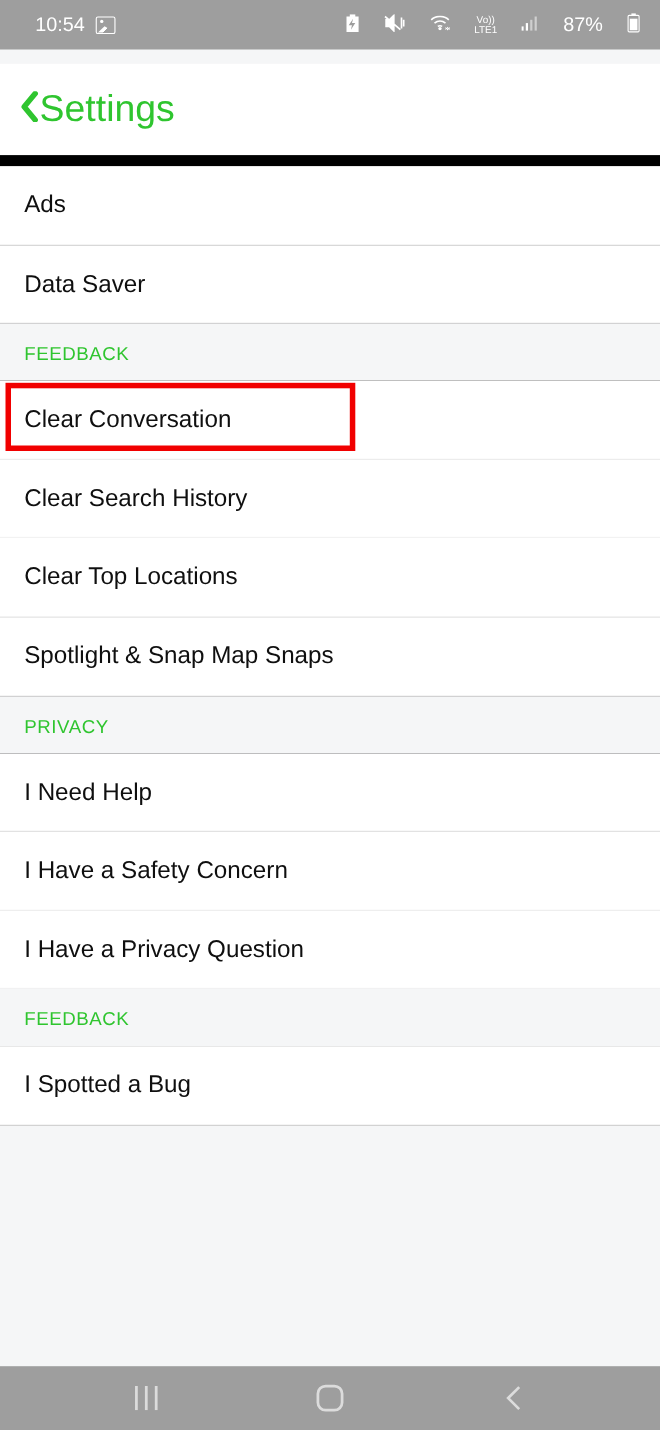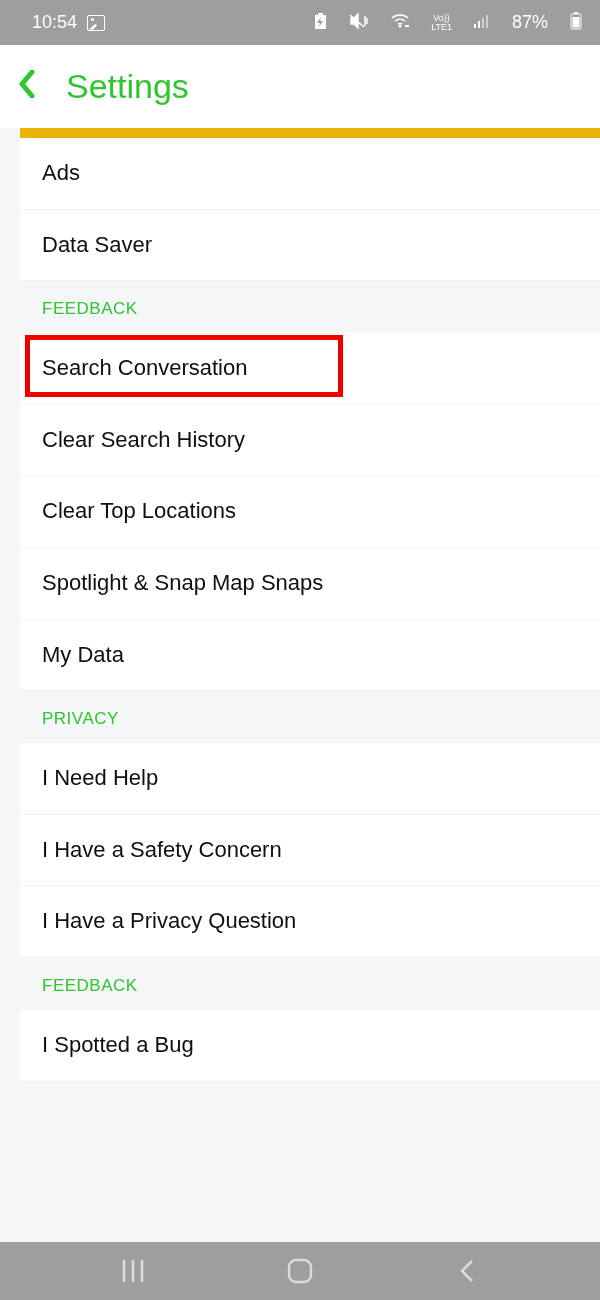--- a/index.html
+++ b/index.html
@@ -39,37 +39,37 @@
     .status-battery {
       font-size: 18px;
       font-weight: 500;
       text-align: center;
     }
     .header {
       background: #fff;
       display: flex;
       align-items: center;
       padding: 22px 20px 22px 18px;
-      gap: 30px;
+      gap: 0;
+      margin-top: 13px;
     }
     .back-chevron {
       color: #2fc52f;
       font-size: 30px;
       font-weight: 700;
       line-height: 1;
     }
     .header-title {
       color: #2fc52f;
       font-size: 34px;
       font-weight: 400;
     }
     .content {
       padding-top: 10px;
-      background: #eab308;
-      margin-left: 20px;
+      background: #000000;
     }
     .section-header {
       padding: 18px 22px 14px 22px;
       color: #2fc52f;
       font-size: 17px;
       font-weight: 500;
       letter-spacing: 0.5px;
       background: #f5f6f7;
     }
     .list-item {
@@ -198,25 +198,24 @@
         <path d="M14 2L4 14l10 12" stroke="#2fc52f" stroke-width="5" fill="none" stroke-linecap="round" stroke-linejoin="round"></path>
       </svg>
   </span>
   <span class="header-title">Settings</span>
 </div>
 
 <div class="content" id="content">
     <div class="list-item"><span>Ads</span></div>
     <div class="list-item"><span>Data Saver</span></div>
     <div class="section-header">FEEDBACK</div>
-    <div class="list-item highlighted"><span>Search Conversation</span><div class="highlight-box"></div></div>
+    <div class="list-item highlighted"><span>Clear Conversation</span><div class="highlight-box"></div></div>
     <div class="list-item"><span>Clear Search History</span></div>
     <div class="list-item"><span>Clear Top Locations</span></div>
     <div class="list-item"><span>Spotlight &amp; Snap Map Snaps</span></div>
-    <div class="list-item"><span>My Data</span></div>
     <div class="section-header">PRIVACY</div>
     <div class="list-item"><span>I Need Help</span></div>
     <div class="list-item"><span>I Have a Safety Concern</span></div>
     <div class="list-item"><span>I Have a Privacy Question</span></div>
     <div class="section-header">FEEDBACK</div>
     <div class="list-item"><span>I Spotted a Bug</span></div>
   </div>
 
 <div class="nav-bar">
   <div class="nav-icon">

